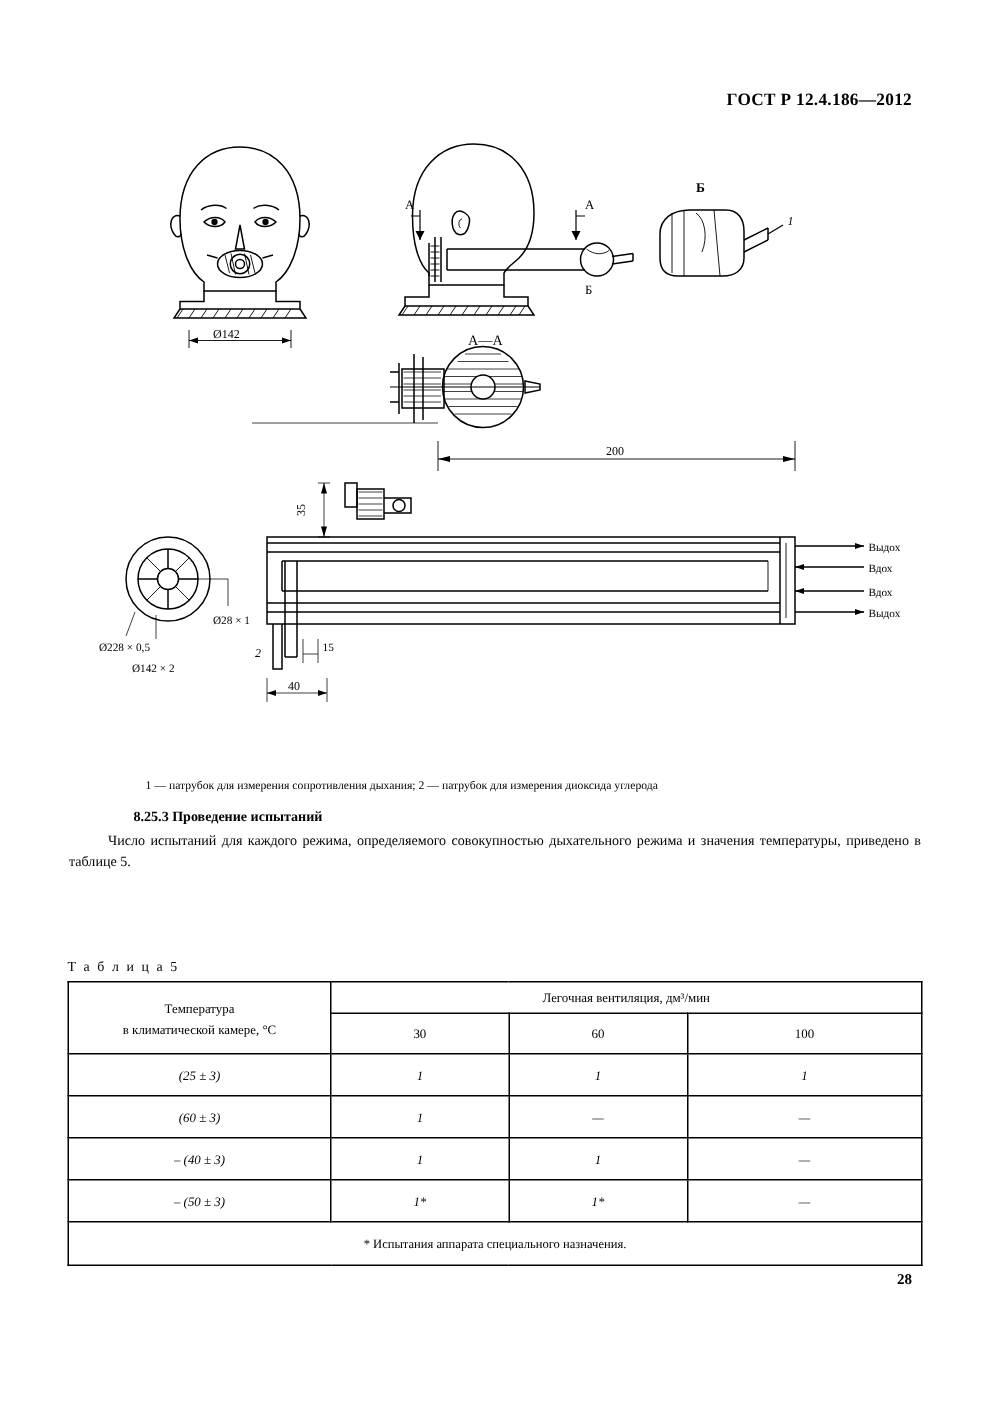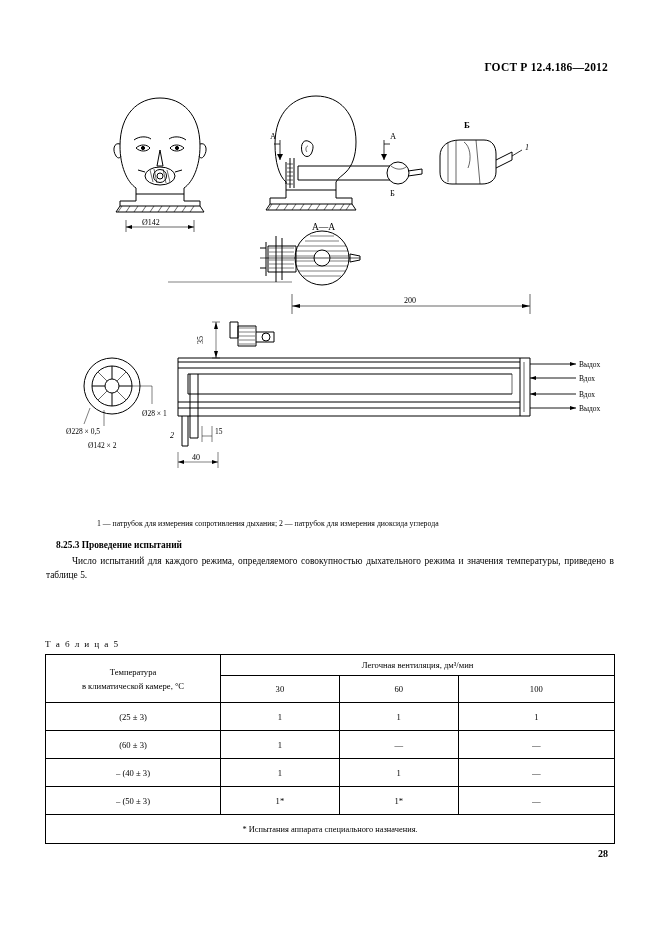--- a/index.html
+++ b/index.html
@@ -57,21 +57,21 @@
     position: absolute;
     left: 0;
     top: 514px;
     width: 661px;
     text-align: center;
     font-size: 9.2px;
   }
   
   .section-head {
     position: absolute;
-    left: 56px;
+    left: 89px;
     top: 540px;
     font-size: 9.4px;
     font-weight: bold;
   }
   .body-text {
     position: absolute;
     left: 46px;
     top: 555px;
     width: 568px;
     font-size: 9.4px;
@@ -108,21 +108,21 @@
   }
   .hdr-temp {
     width: 170px;
     line-height: 14px;
     padding: 5px 6px;
   }
   .hdr-vent {
     line-height: 14px;
   }
   .col-sub { height: 20px; }
-  .row-cell { height: 21px; }
+  .row-cell { height: 21px; font-style: italic; }
   .footnote-cell {
     text-align: left;
     padding: 5px 6px 5px 40px;
     font-size: 8.4px;
     height: 22px;
   }
   
   .page-num {
     position: absolute;
     right: 53px;

